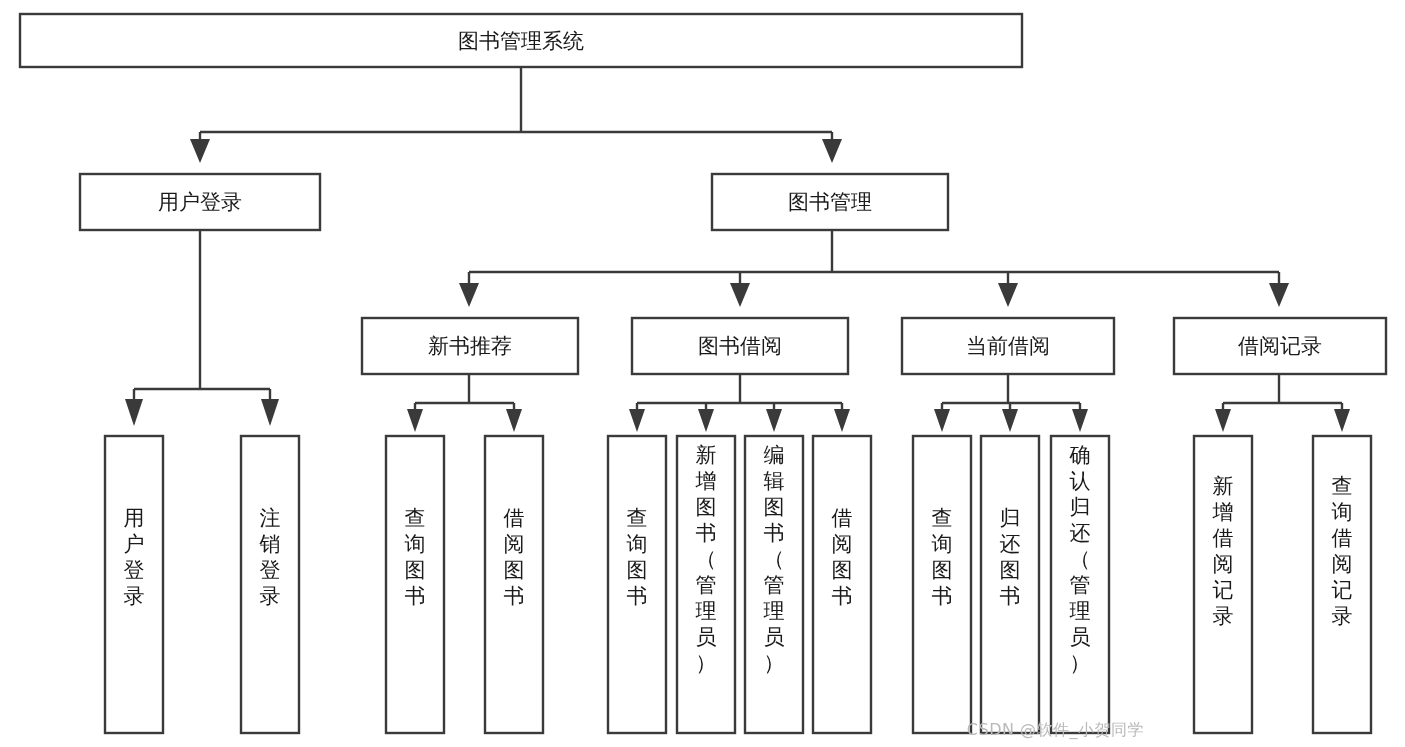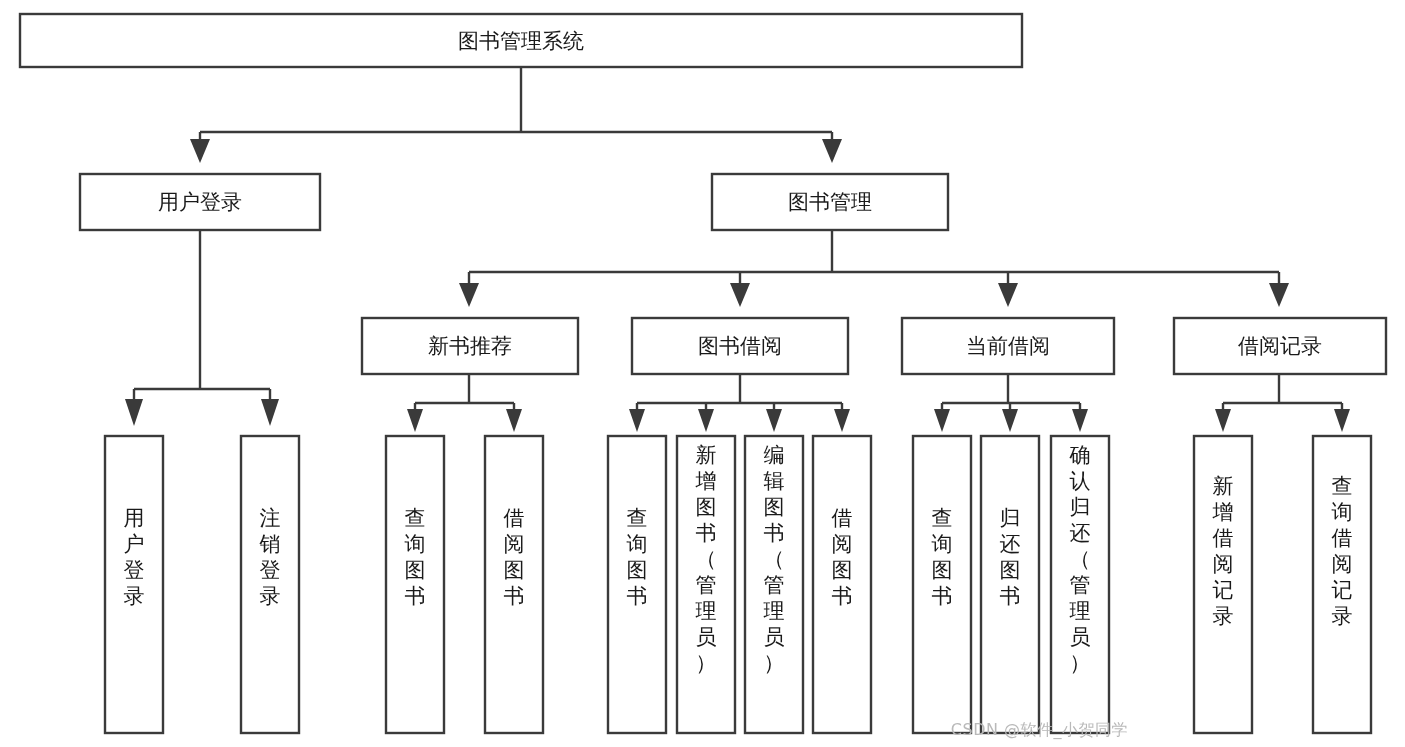--- a/index.html
+++ b/index.html
@@ -51,21 +51,21 @@
     dominant-baseline: middle;
   }
   .node-label-v {
     font-family: "DejaVu Sans", "Liberation Sans", sans-serif;
     font-size: 21px;
     fill: #1a1a1a;
     text-anchor: middle;
   }
   .watermark-text {
     position: absolute;
-    right: 30px;
+    right: 14px;
     bottom: 6px;
     font-family: "DejaVu Sans", "Liberation Sans", sans-serif;
     font-size: 16px;
     color: #b9b9b9;
     white-space: nowrap;
     letter-spacing: 0.5px;
     user-select: none;
   }
 </style>
 </head>

